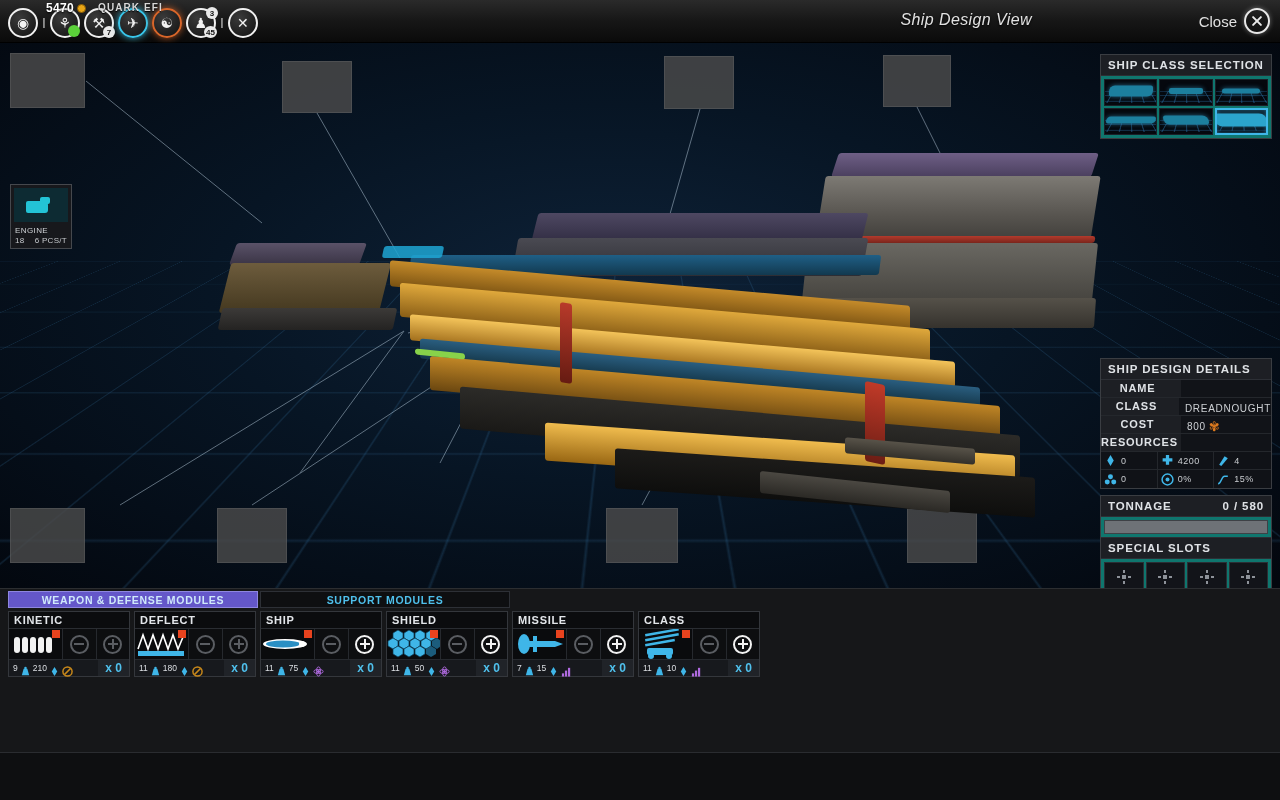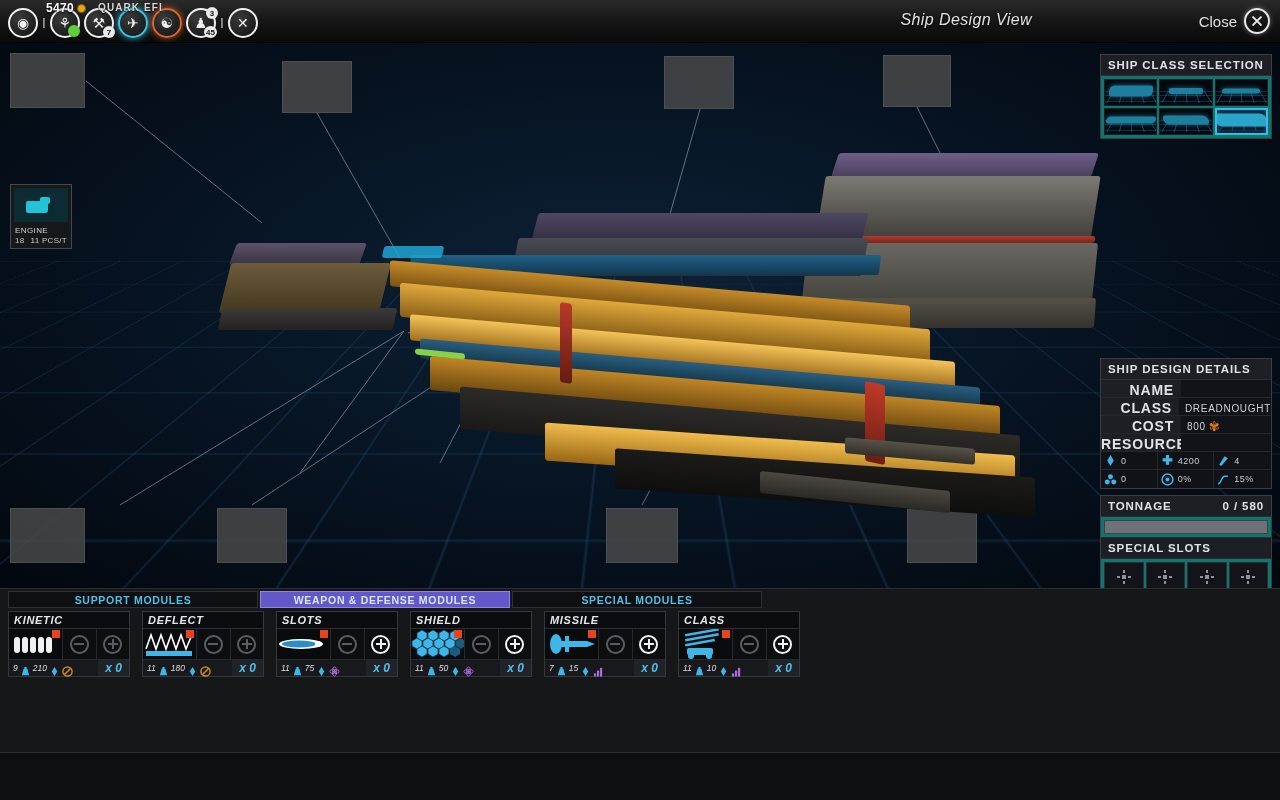--- a/index.html
+++ b/index.html
@@ -162,22 +162,22 @@
   .class-cell .gridmini {
     position: absolute; left: -20%; bottom: 0; width: 140%; height: 55%;
     background-image:
       repeating-linear-gradient(to right, rgba(40,110,165,.45) 0 1px, transparent 1px 9px),
       repeating-linear-gradient(to bottom, rgba(40,110,165,.35) 0 1px, transparent 1px 6px);
     transform: perspective(40px) rotateX(52deg); transform-origin: 50% 0;
   }
 
   .det-row { display: flex; border-bottom: 1px solid #24272c; height: 18px; align-items: stretch; }
   .det-label {
-    width: 80px; background: #1d1f24; color: #dfe2e6; font-size: 14px;
-    font-weight: bold; letter-spacing: .8px; text-align: right;
+    width: 80px; background: #1d1f24; color: #dfe2e6; font-size: 11px;
+    font-weight: bold; letter-spacing: .8px; text-align: center;
     padding: 2px 7px 0 0;
   }
   .det-val {
     flex: 1; background: #111318; color: #cdd0d4; font-size: 10px;
     letter-spacing: .7px; padding: 4px 0 0 6px; display: flex;
     align-items: center; gap: 3px;
   }
   .cog-ico { display: inline-block; width: 11px; height: 11px; position: relative; }
   .cog-ico:before {
     content: "✾"; color: #e07b1e; font-size: 13px; line-height: 11px;
@@ -211,21 +211,21 @@
     background: #161719; border-top: 1px solid #2c2e31;
   }
   .tabs { display: flex; gap: 2px; padding: 2px 0 0 8px; }
   .tab {
     width: 250px; height: 17px; background: #0e0f11; border: 1px solid #2d3036;
     color: #4fc0ec; font-size: 10.5px; font-weight: bold; letter-spacing: .7px;
     display: flex; align-items: center; justify-content: center; cursor: pointer;
   }
   .tab.active { background: #6457c9; border-color: #8e86e0; color: #cfe9fb; }
 
-  .cards { display: flex; gap: 12px; padding: 3px 0 0 8px; font-style: italic; }
+  .cards { display: flex; gap: 4px; padding: 3px 0 0 8px; }
   .card { width: 122px; background: #0d0e10; border: 1px solid #34373c; }
   .card-title {
     background: #0b0c0e; color: #e3e6ea; font-size: 11px; font-weight: bold;
     letter-spacing: .7px; padding: 2px 5px; border-bottom: 1px solid #2a2d32;
   }
   .card-body { display: flex; height: 30px; }
   .mod-ico {
     width: 54px; height: 30px; background: #0a0b0d; position: relative;
     border-right: 1px solid #26292e; overflow: hidden; cursor: pointer;
   }
@@ -397,21 +397,21 @@
         background:linear-gradient(to bottom,#585349,#33302a);transform:skewY(5deg);"></div>
     </div>
 
     <div class="engine-card" style="top:141px">
       <div class="engine-img">
         <div class="engine-glyph"></div>
       </div>
       <div class="engine-name">ENGINE</div>
       <div class="engine-stats">
         <span>18</span>
-        <span>11 PCS/T</span>
+        <span>6 PCS/T</span>
       </div>
     </div>
   </div>
 
   <div class="rpanel" style="top:54px; width:172px;">
     <div class="rp-head">SHIP CLASS SELECTION</div>
     <div class="class-grid">
       <div class="class-cell">
           <div class="gridmini"></div>
           <div class="mini"></div>
@@ -570,23 +570,22 @@
               <rect x="6" y="6" width="4" height="4"></rect>
             </g>
           </svg>
       </div>
     </div>
   </div>
 
   <div class="modpanel">
 
     <div class="tabs">
+      <div class="tab active">WEAPON &amp; DEFENSE MODULES</div>
       <div class="tab">SUPPORT MODULES</div>
-      <div class="tab active">WEAPON &amp; DEFENSE MODULES</div>
-      <div class="tab">SPECIAL MODULES</div>
     </div>
 
     <div class="cards">
 
       <div class="card">
         <div class="card-title">KINETIC</div>
         <div class="card-body">
           <div class="mod-ico">
             <span class="flag"></span>
             <svg width="54" height="30" viewBox="0 0 54 30">
@@ -657,21 +656,21 @@
             <span class="si"><svg viewBox="0 0 12 12">
                   <circle cx="6" cy="6" r="5" fill="none" stroke="#c9891a" stroke-width="1.6"></circle>
                   <line x1="2.6" y1="9.4" x2="9.4" y2="2.6" stroke="#c9891a" stroke-width="1.6"></line>
                 </svg></span>
           </div>
           <div class="xcount">x 0</div>
         </div>
       </div>
 
       <div class="card">
-        <div class="card-title">SLOTS</div>
+        <div class="card-title">SHIP</div>
         <div class="card-body">
           <div class="mod-ico">
             <span class="flag"></span>
             <svg width="54" height="30" viewBox="0 0 54 30">
               <ellipse cx="24" cy="15" rx="22" ry="5" fill="#ffffff"></ellipse>
               <ellipse cx="22" cy="15" rx="17" ry="3.4" fill="#2a8fc4"></ellipse>
               <circle cx="41" cy="15" r="3" fill="#ffffff"></circle>
               </svg>
           </div>
           <div class="btn-circ">

